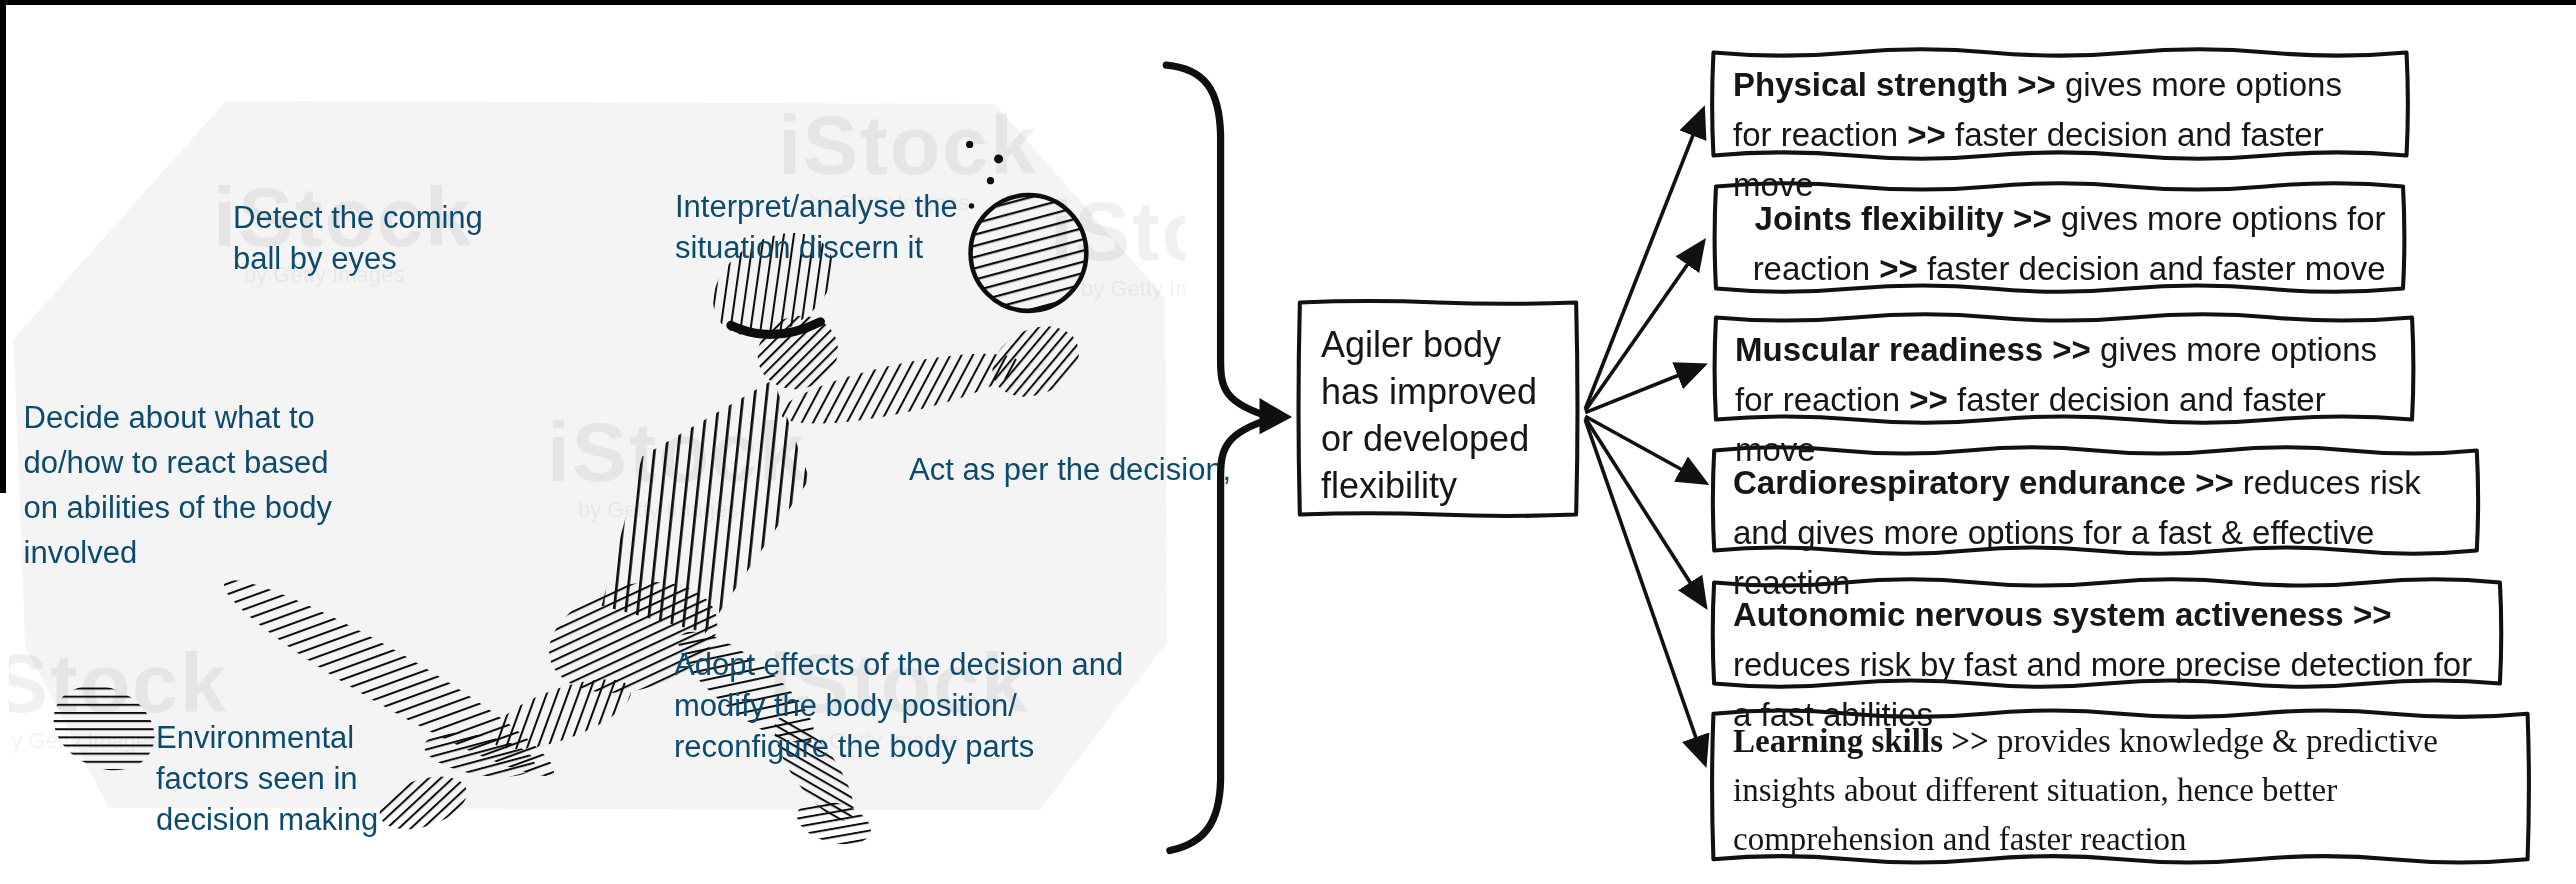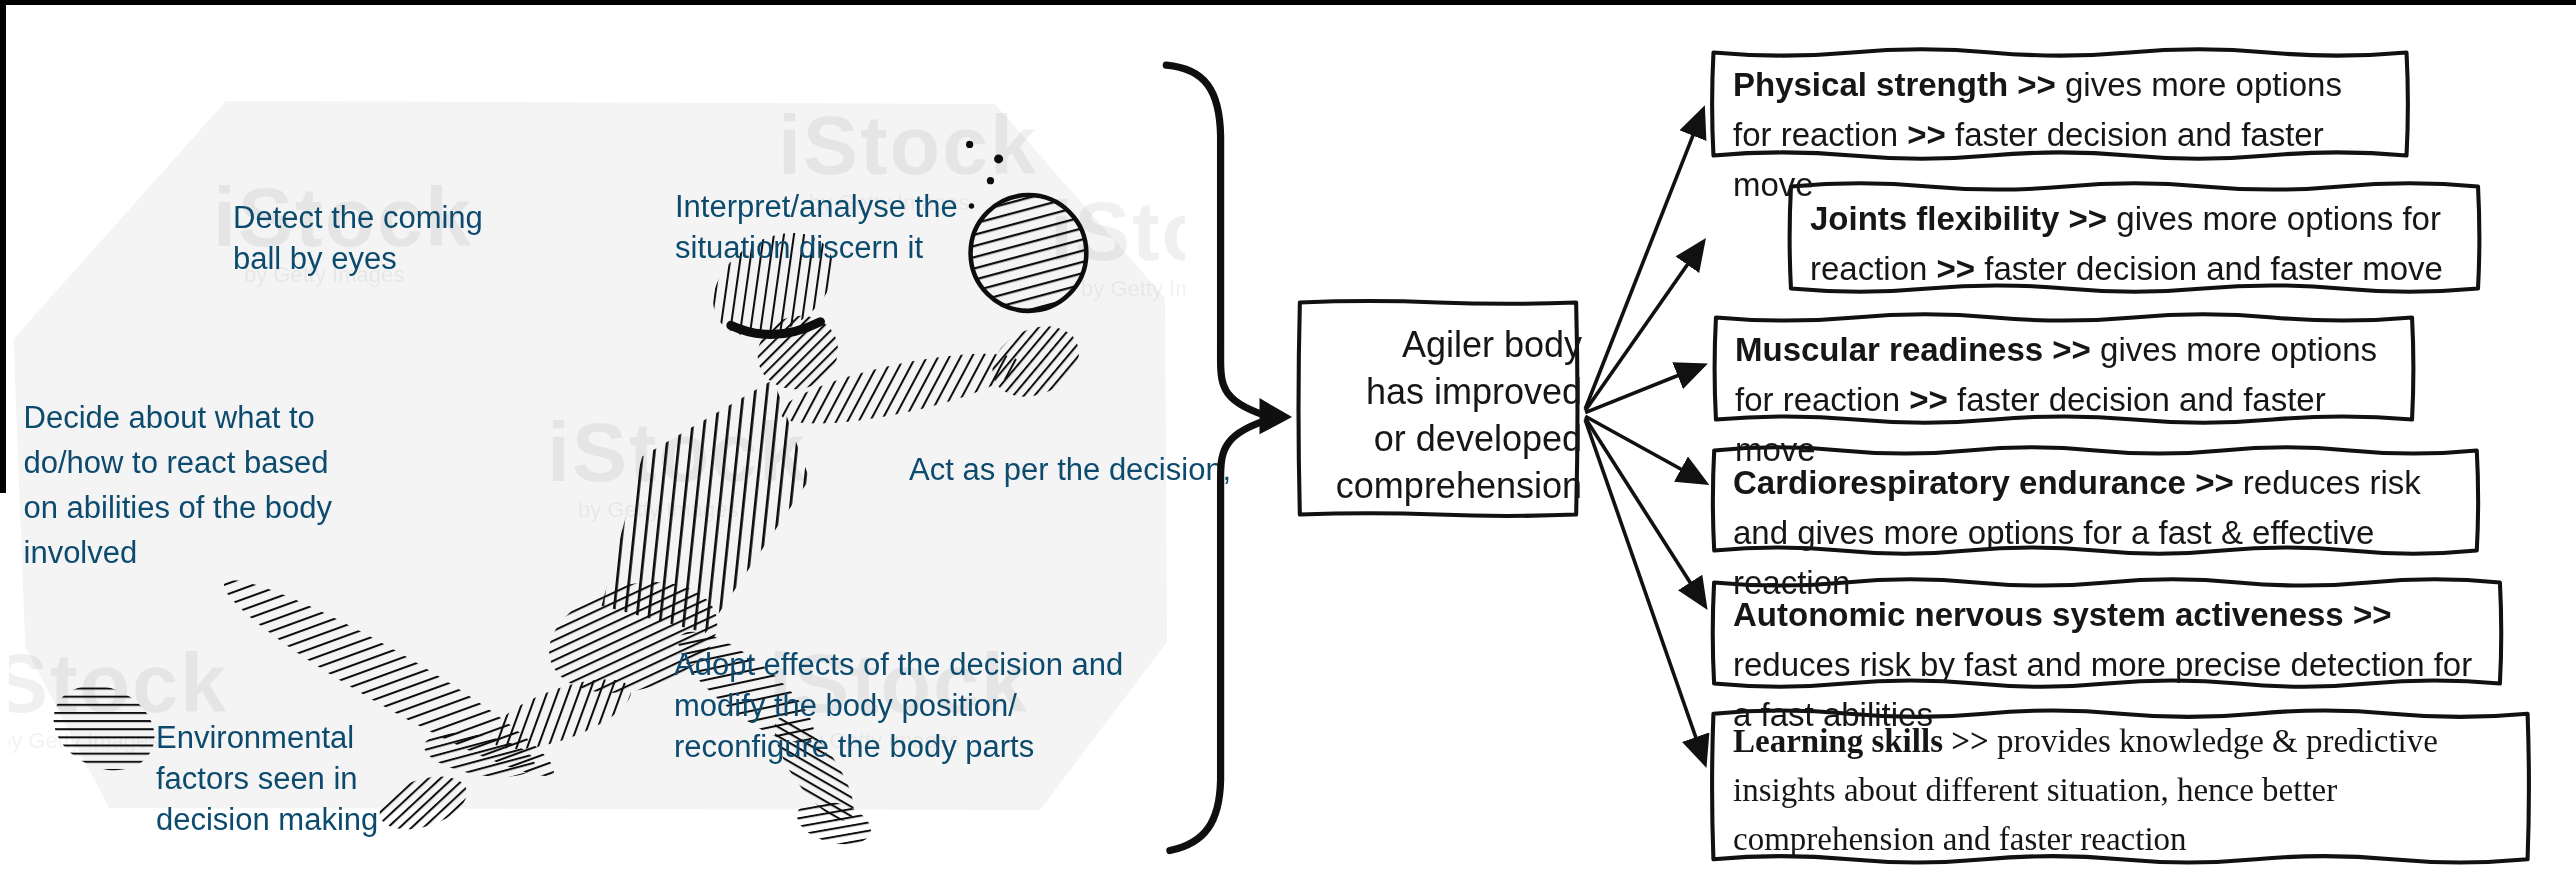--- a/index.html
+++ b/index.html
@@ -11,21 +11,21 @@
     clip-path:polygon(217px 47px,986px 50px,1156px 244px,1158px 588px,1031px 756px,100px 754px,16.3px 593px,4.5px 285px);}
   .wm{position:absolute;color:rgba(0,0,0,0.06);font-weight:bold;line-height:1;white-space:nowrap;}
   .wm .big{font-size:83px;letter-spacing:1.8px;}
   .wm .small{font-size:22px;font-weight:normal;color:rgba(0,0,0,0.05);margin-top:5.4px;margin-left:31px;}
   .figsvg{position:absolute;left:0;top:0;}
   .anno{position:absolute;font-size:31px;line-height:41px;color:#0c4a6e;white-space:nowrap;}
   .anno-decide{line-height:45px;}
   .sketch-box{position:absolute;}
   .sketch-box svg{position:absolute;left:0;top:0;}
   .sketch-box .txt{position:relative;z-index:1;}
-  .center-box .txt{padding:23.5px 0 0 27px;font-size:36px;line-height:47px;color:#161616;text-align:right;}
+  .center-box .txt{padding:23.5px 0 0 27px;font-size:36px;line-height:47px;color:#161616;}
   .comp-box .txt{padding:12.7px 23.5px 0 25px;font-size:33px;line-height:50px;color:#161616;}
   .comp-box--tall .txt{padding-top:9px;line-height:49px;}
   .deco{position:absolute;left:0;top:0;}
   b{font-weight:bold;}
 </style>
 </head>
 <body>
 
 <div class="page">
 
@@ -160,31 +160,31 @@
   </svg>
 
   <div class="sketch-box center-box" style="left:1294px;top:297px;width:288px;height:223px;">
     <svg width="288" height="223" viewBox="0 0 318 247">
         <path d="M 6 6 Q 82.5 3 159 6 Q 235.5 9 312 6 Q 315 123.5 312 241 Q 235.5 244 159 241 Q 82.5 238 6 241 Q 3 123.5 6 6 Z" fill="#ffffff" stroke="#111111" stroke-width="4.5" stroke-linejoin="round"></path>
       </svg>
     <div class="txt">
         <div>Agiler body</div>
         <div>has improved</div>
         <div>or developed</div>
-        <div>comprehension</div>
+        <div>flexibility</div>
       </div>
   </div>
 
   <div class="sketch-box comp-box" style="left:1708px;top:47px;width:704px;height:114px;">
     <svg width="704" height="114" viewBox="0 0 778 126">
         <path d="M 6 6 Q 82.6 13 159.2 6 Q 235.79999999999998 -1 312.4 6 Q 389 13 465.6 6 Q 542.2 -1 618.8 6 Q 695.4 13 772 6 Q 775 63 772 120 Q 695.4 113 618.8 120 Q 542.2 127 465.6 120 Q 389 113 312.4 120 Q 235.8 127 159.20000000000005 120 Q 82.60000000000002 113 6 120 Q 3 63 6 6 Z" fill="#ffffff" stroke="#111111" stroke-width="4.5" stroke-linejoin="round"></path>
       </svg>
     <div class="txt"><b>Physical strength &gt;&gt;</b><span> gives more options for reaction </span><b>&gt;&gt;</b><span> faster decision and faster move</span></div>
   </div>
-  <div class="sketch-box comp-box" style="left:1785px;top:181px;width:699px;height:113px;">
+  <div class="sketch-box comp-box" style="left:1710px;top:181px;width:699px;height:113px;text-align:right;">
     <svg width="699" height="113" viewBox="0 0 772 125">
         <path d="M 6 6 Q 82 -1 158 6 Q 234 13 310 6 Q 386 -1 462 6 Q 538 13 614 6 Q 690 -1 766 6 Q 769 62.5 766 119 Q 690 126 614 119 Q 538 112 462 119 Q 386 126 310 119 Q 234 112 158 119 Q 82 126 6 119 Q 3 62.5 6 6 Z" fill="#ffffff" stroke="#111111" stroke-width="4.5" stroke-linejoin="round"></path>
       </svg>
     <div class="txt"><b>Joints flexibility &gt;&gt;</b><span> gives more options for reaction </span><b>&gt;&gt;</b><span> faster decision and faster move</span></div>
   </div>
   <div class="sketch-box comp-box" style="left:1710px;top:312px;width:708px;height:113px;">
     <svg width="708" height="113" viewBox="0 0 782 125">
         <path d="M 6 6 Q 83 13 160 6 Q 237 -1 314 6 Q 391 13 468 6 Q 545 -1 622 6 Q 699 13 776 6 Q 779 62.5 776 119 Q 699 112 622 119 Q 545 126 468 119 Q 391 112 314 119 Q 237 126 160 119 Q 83 112 6 119 Q 3 62.5 6 6 Z" fill="#ffffff" stroke="#111111" stroke-width="4.5" stroke-linejoin="round"></path>
       </svg>
     <div class="txt"><b>Muscular readiness &gt;&gt;</b><span> gives more options for reaction </span><b>&gt;&gt;</b><span> faster decision and faster move</span></div>

